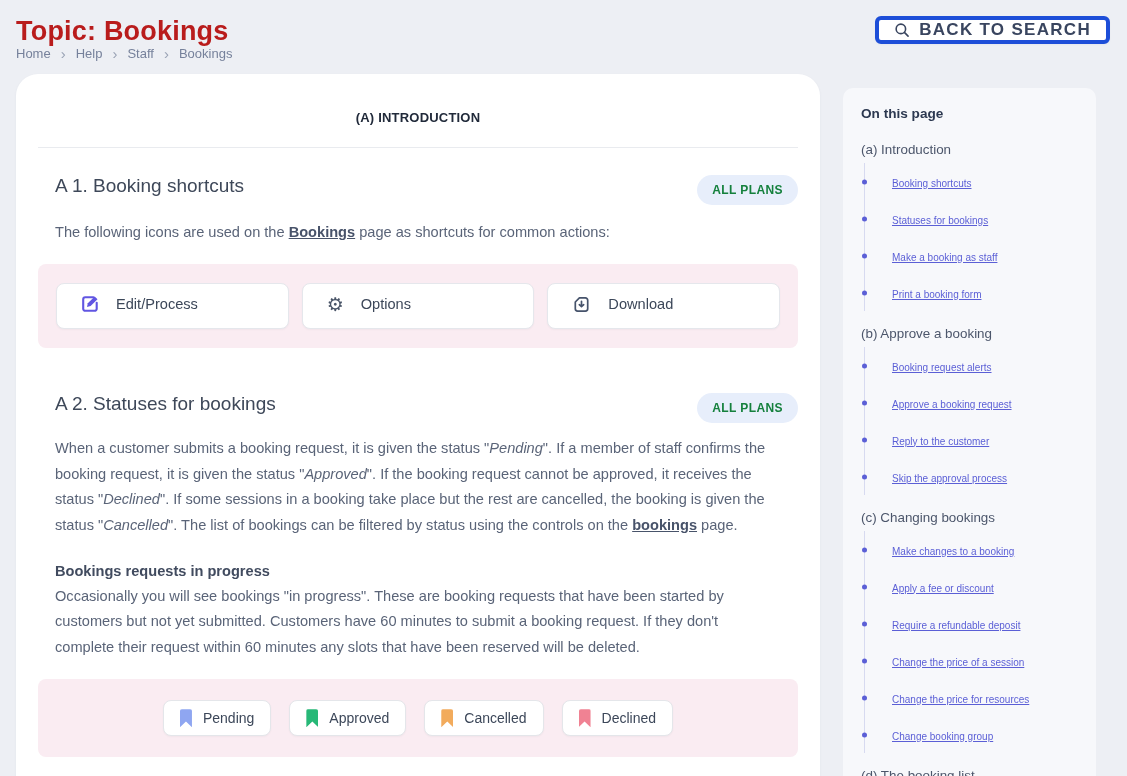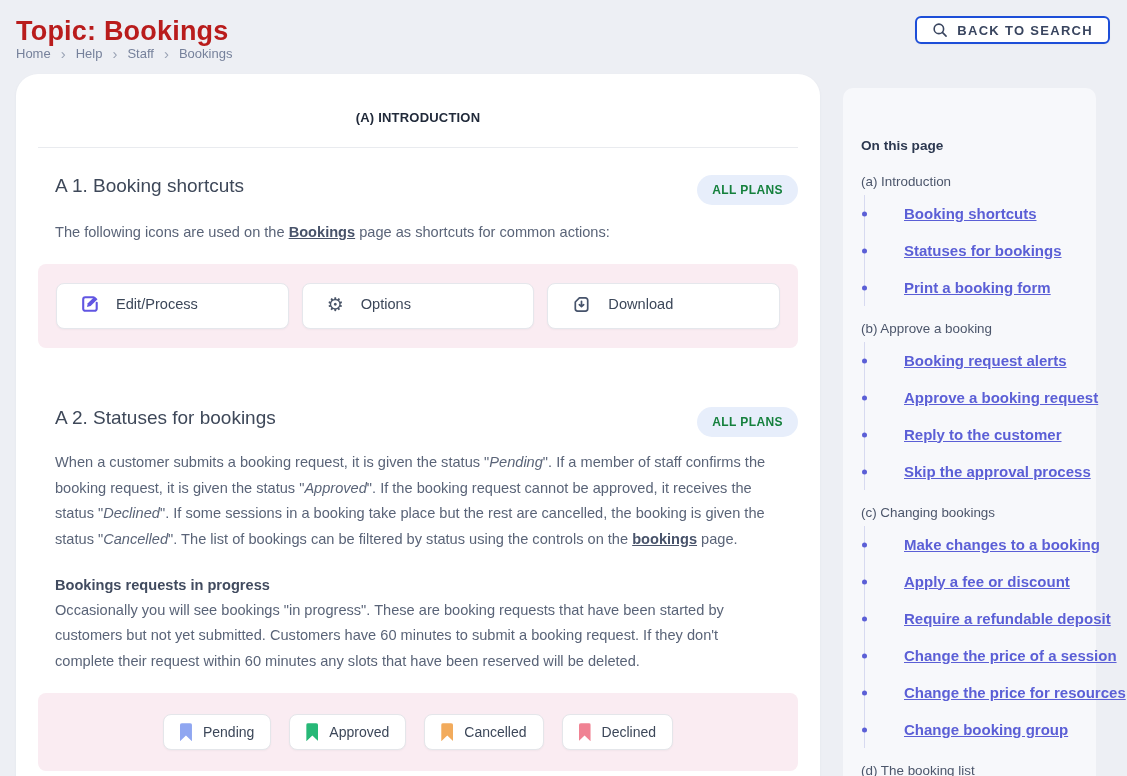--- a/index.html
+++ b/index.html
@@ -17,23 +17,23 @@
   }
   .breadcrumb{
     position:absolute; left:16px; top:46px;
     display:flex; align-items:center; gap:10px;
     font-size:13px; color:#76819b;
   }
   .breadcrumb .sep{ color:#9aa3b5; font-size:15px; line-height:1; }
   .crumb{ cursor:pointer;text-align:center; }
   .back-btn{
     position:absolute; right:17px; top:16px; height:28px;
-    background:#fff; border:2px solid #1d4ed8; border-radius:6px;
+    background:#fff; border:4px solid #1d4ed8; border-radius:6px;
     display:flex; align-items:center; gap:9px; padding:0 15px;
-    font-size:13px; font-weight:700; letter-spacing:1.3px; color:#39455f;
+    font-size:17px; font-weight:700; letter-spacing:1.3px; color:#39455f;
     cursor:pointer; box-shadow:0 1px 2px rgba(40,50,70,.04);
     font-family:inherit;
   }
   
   .content-card{
     position:absolute; left:16px; top:74px; width:804px; bottom:-30px;
     background:#fff; border-radius:22px;
     box-shadow:0 1px 3px rgba(40,50,70,.05);
     padding:36px 22px 0 22px;
   }
@@ -79,34 +79,34 @@
   .ribbon{
     width:12px; height:18px; border-radius:2px 2px 0 0;
     clip-path:polygon(0 0,100% 0,100% 100%,50% 68%,0 100%);
   }
   .status-label{ font-size:14px; color:#3c4759; }
   
   .toc{
     position:absolute; left:843px; top:88px; width:253px; bottom:-30px;
     background:#f7f8fb; border-radius:10px; padding:18px 18px;
   }
-  .toc-title{ font-size:13.6px; font-weight:700; color:#2c3850;margin-top:32px; }
+  .toc-title{ font-size:13.6px; font-weight:700; color:#2c3850; }
   .toc-label{ font-size:13.4px; color:#4c566b; margin:15px 0 6px; }
   .toc-label.first{ margin-top:21px; }
   .toc-list{ margin-left:3px; border-left:1px solid #d7daf0; }
   .toc-item{
     position:relative; padding:9.5px 0 9.5px 27px; white-space:nowrap;
   }
   .toc-item::before{
     content:""; position:absolute; left:-3px; top:50%; transform:translateY(-50%);
     width:5px; height:5px; border-radius:50%; background:#5b5fd6;
   }
   .toc-link{
-    font-size:15px; font-weight:700; color:#5b5fd6;
-    text-decoration:underline; cursor:pointer;margin-left:12px;
+    font-size:10px; font-weight:400; color:#5b5fd6;
+    text-decoration:underline; cursor:pointer;
   }
   svg{ display:block; }
 </style>
 </head>
 <body>
 
 <h1 class="page-title">Topic: Bookings</h1>
 
 <nav class="breadcrumb">
   <span class="crumb">Home</span>
@@ -164,21 +164,21 @@
               <path d="M9.5 6.3v5.2M7.3 9.7l2.2 2 2.2-2" stroke-linecap="round" stroke-linejoin="round"></path>
             </svg>
           </span>
           <span class="shortcut-label">Download</span>
         </div>
       </div>
     </div>
   </section>
 
   <section>
-    <div class="sec-head" style="margin-top:59px;">
+    <div class="sec-head" style="margin-top:45px;">
       <h2 class="sec-title">A 2. Statuses for bookings</h2>
       <span class="plan-badge">ALL PLANS</span>
     </div>
     <p class="para" style="margin-top:13px;">
       <span>When a customer submits a booking request, it is given the status "</span><em>Pending</em><span>". If a member of staff confirms the booking request, it is given the status "</span><em>Approved</em><span>". If the booking request cannot be approved, it receives the status "</span><em>Declined</em><span>". If some sessions in a booking take place but the rest are cancelled, the booking is given the status "</span><em>Cancelled</em><span>". The list of bookings can be filtered by status using the controls on the </span><span class="body-link">bookings</span><span> page.</span>
     </p>
 
     <h3 class="bold-subhead">Bookings requests in progress</h3>
     <p class="para tight">Occasionally you will see bookings "in progress". These are booking requests that have been started by customers but not yet submitted. Customers have 60 minutes to submit a booking request. If they don't complete their request within 60 minutes any slots that have been reserved will be deleted.</p>
 
@@ -205,20 +205,21 @@
   </section>
 </main>
 
 <aside class="toc">
   <div class="toc-title">On this page</div>
 
   <div class="toc-label first">(a) Introduction</div>
   <div class="toc-list">
     <div class="toc-item"><span class="toc-link">Booking shortcuts</span></div>
     <div class="toc-item"><span class="toc-link">Statuses for bookings</span></div>
+    <div class="toc-item"><span class="toc-link">Make a booking as staff</span></div>
     <div class="toc-item"><span class="toc-link">Print a booking form</span></div>
   </div>
 
   <div class="toc-label">(b) Approve a booking</div>
   <div class="toc-list">
     <div class="toc-item"><span class="toc-link">Booking request alerts</span></div>
     <div class="toc-item"><span class="toc-link">Approve a booking request</span></div>
     <div class="toc-item"><span class="toc-link">Reply to the customer</span></div>
     <div class="toc-item"><span class="toc-link">Skip the approval process</span></div>
   </div>

